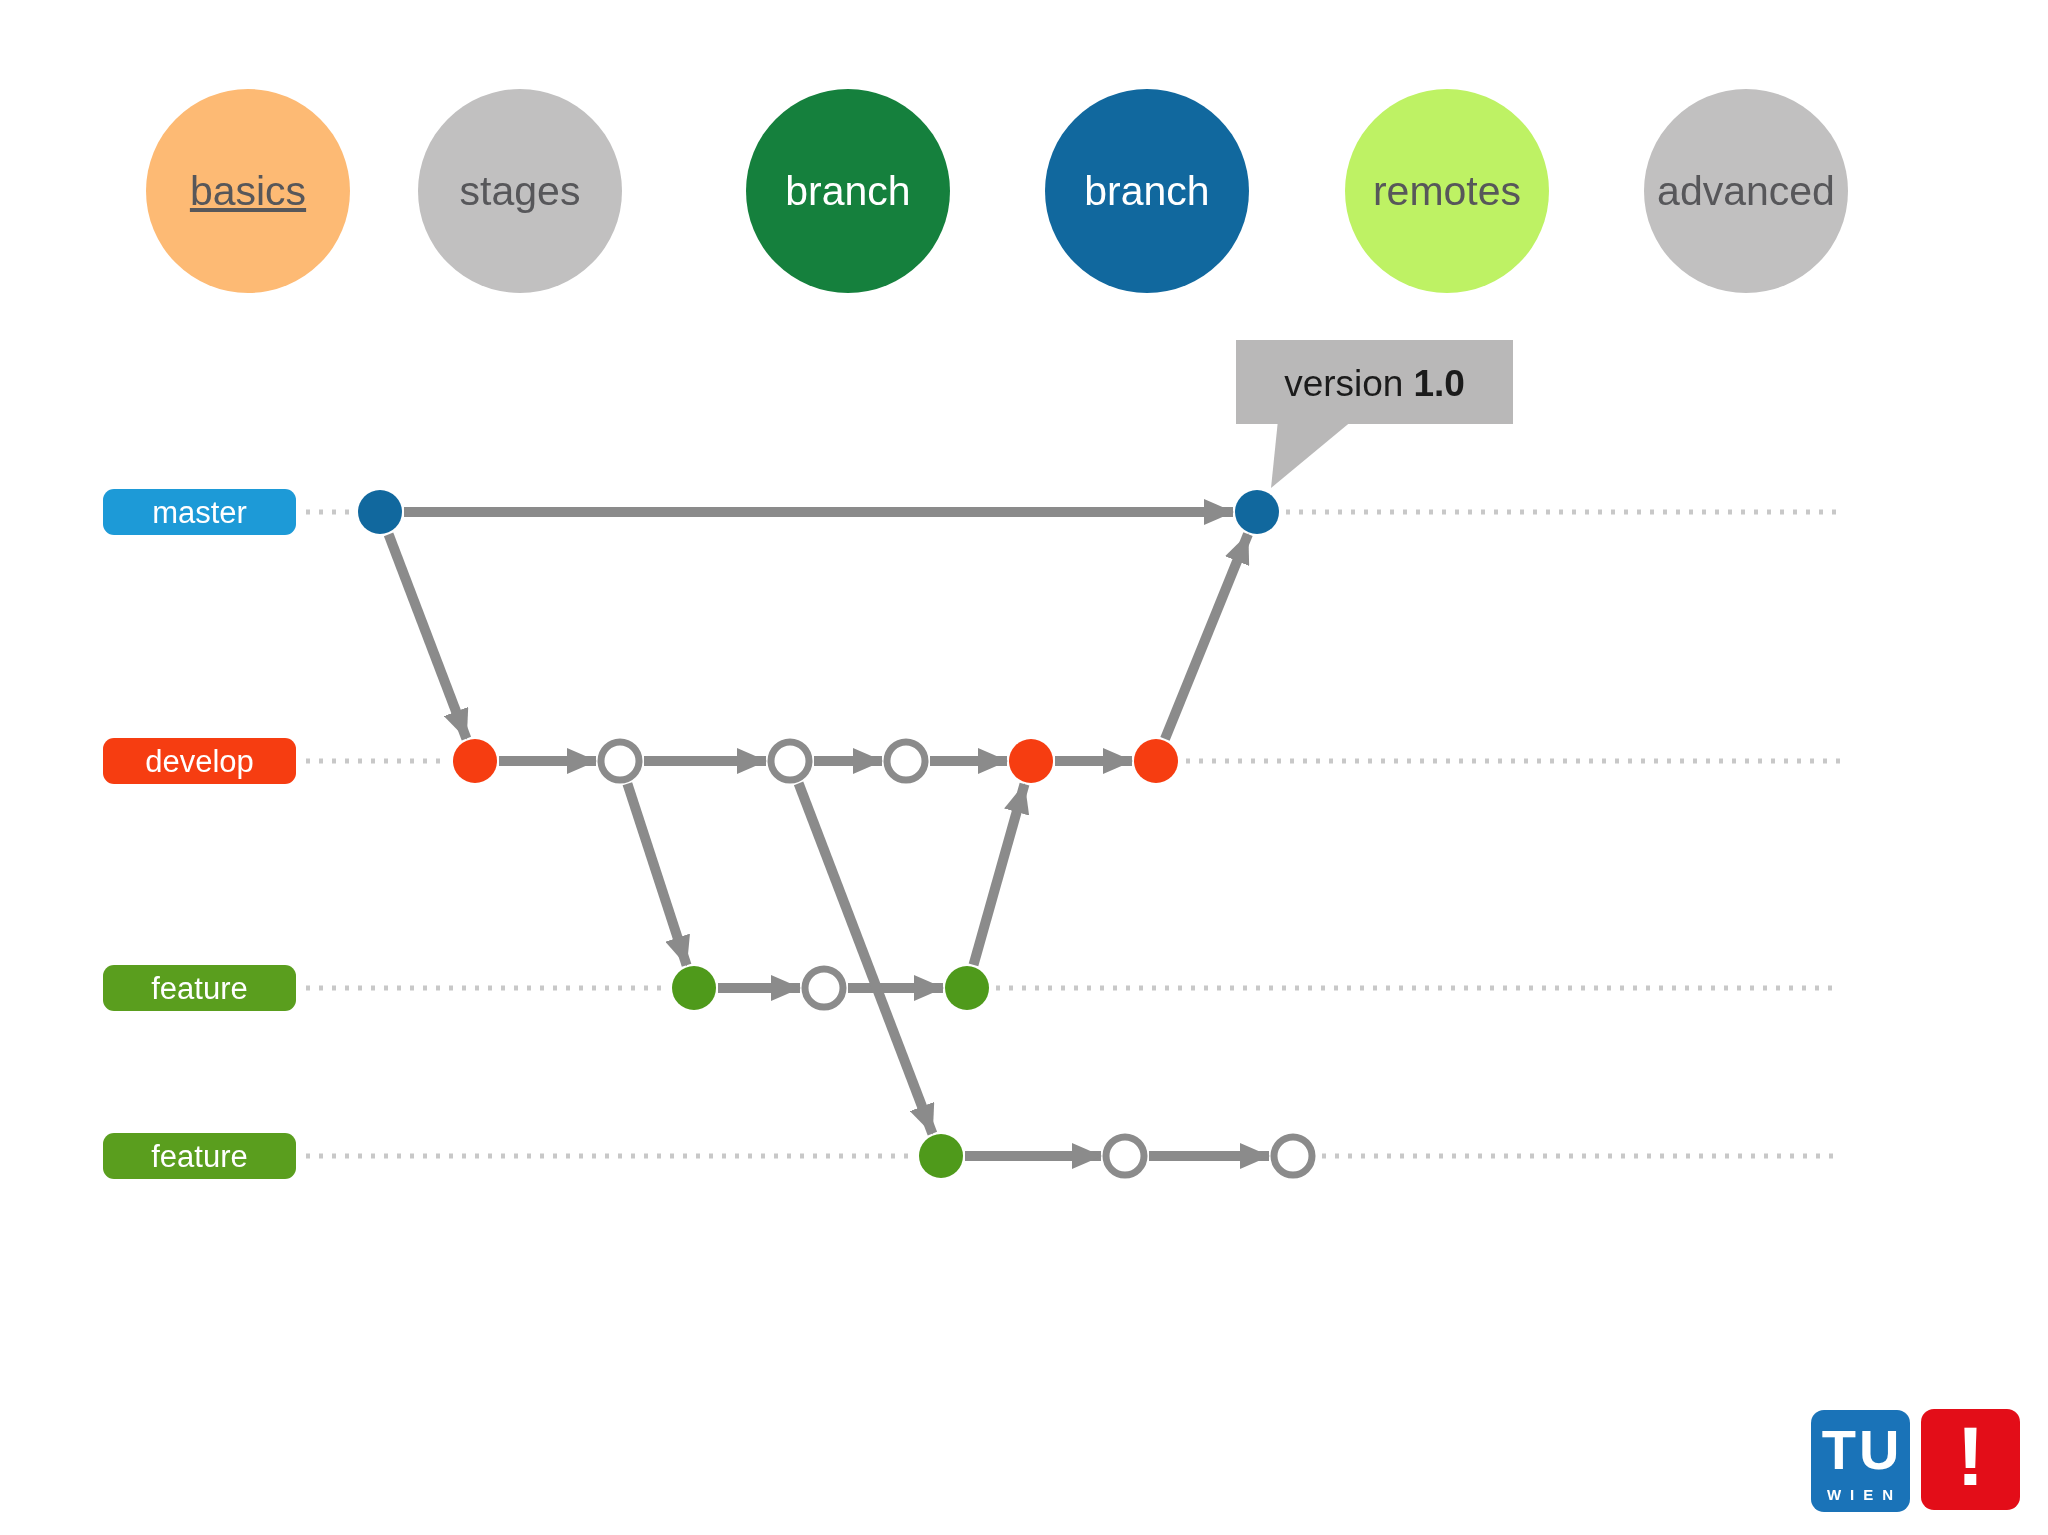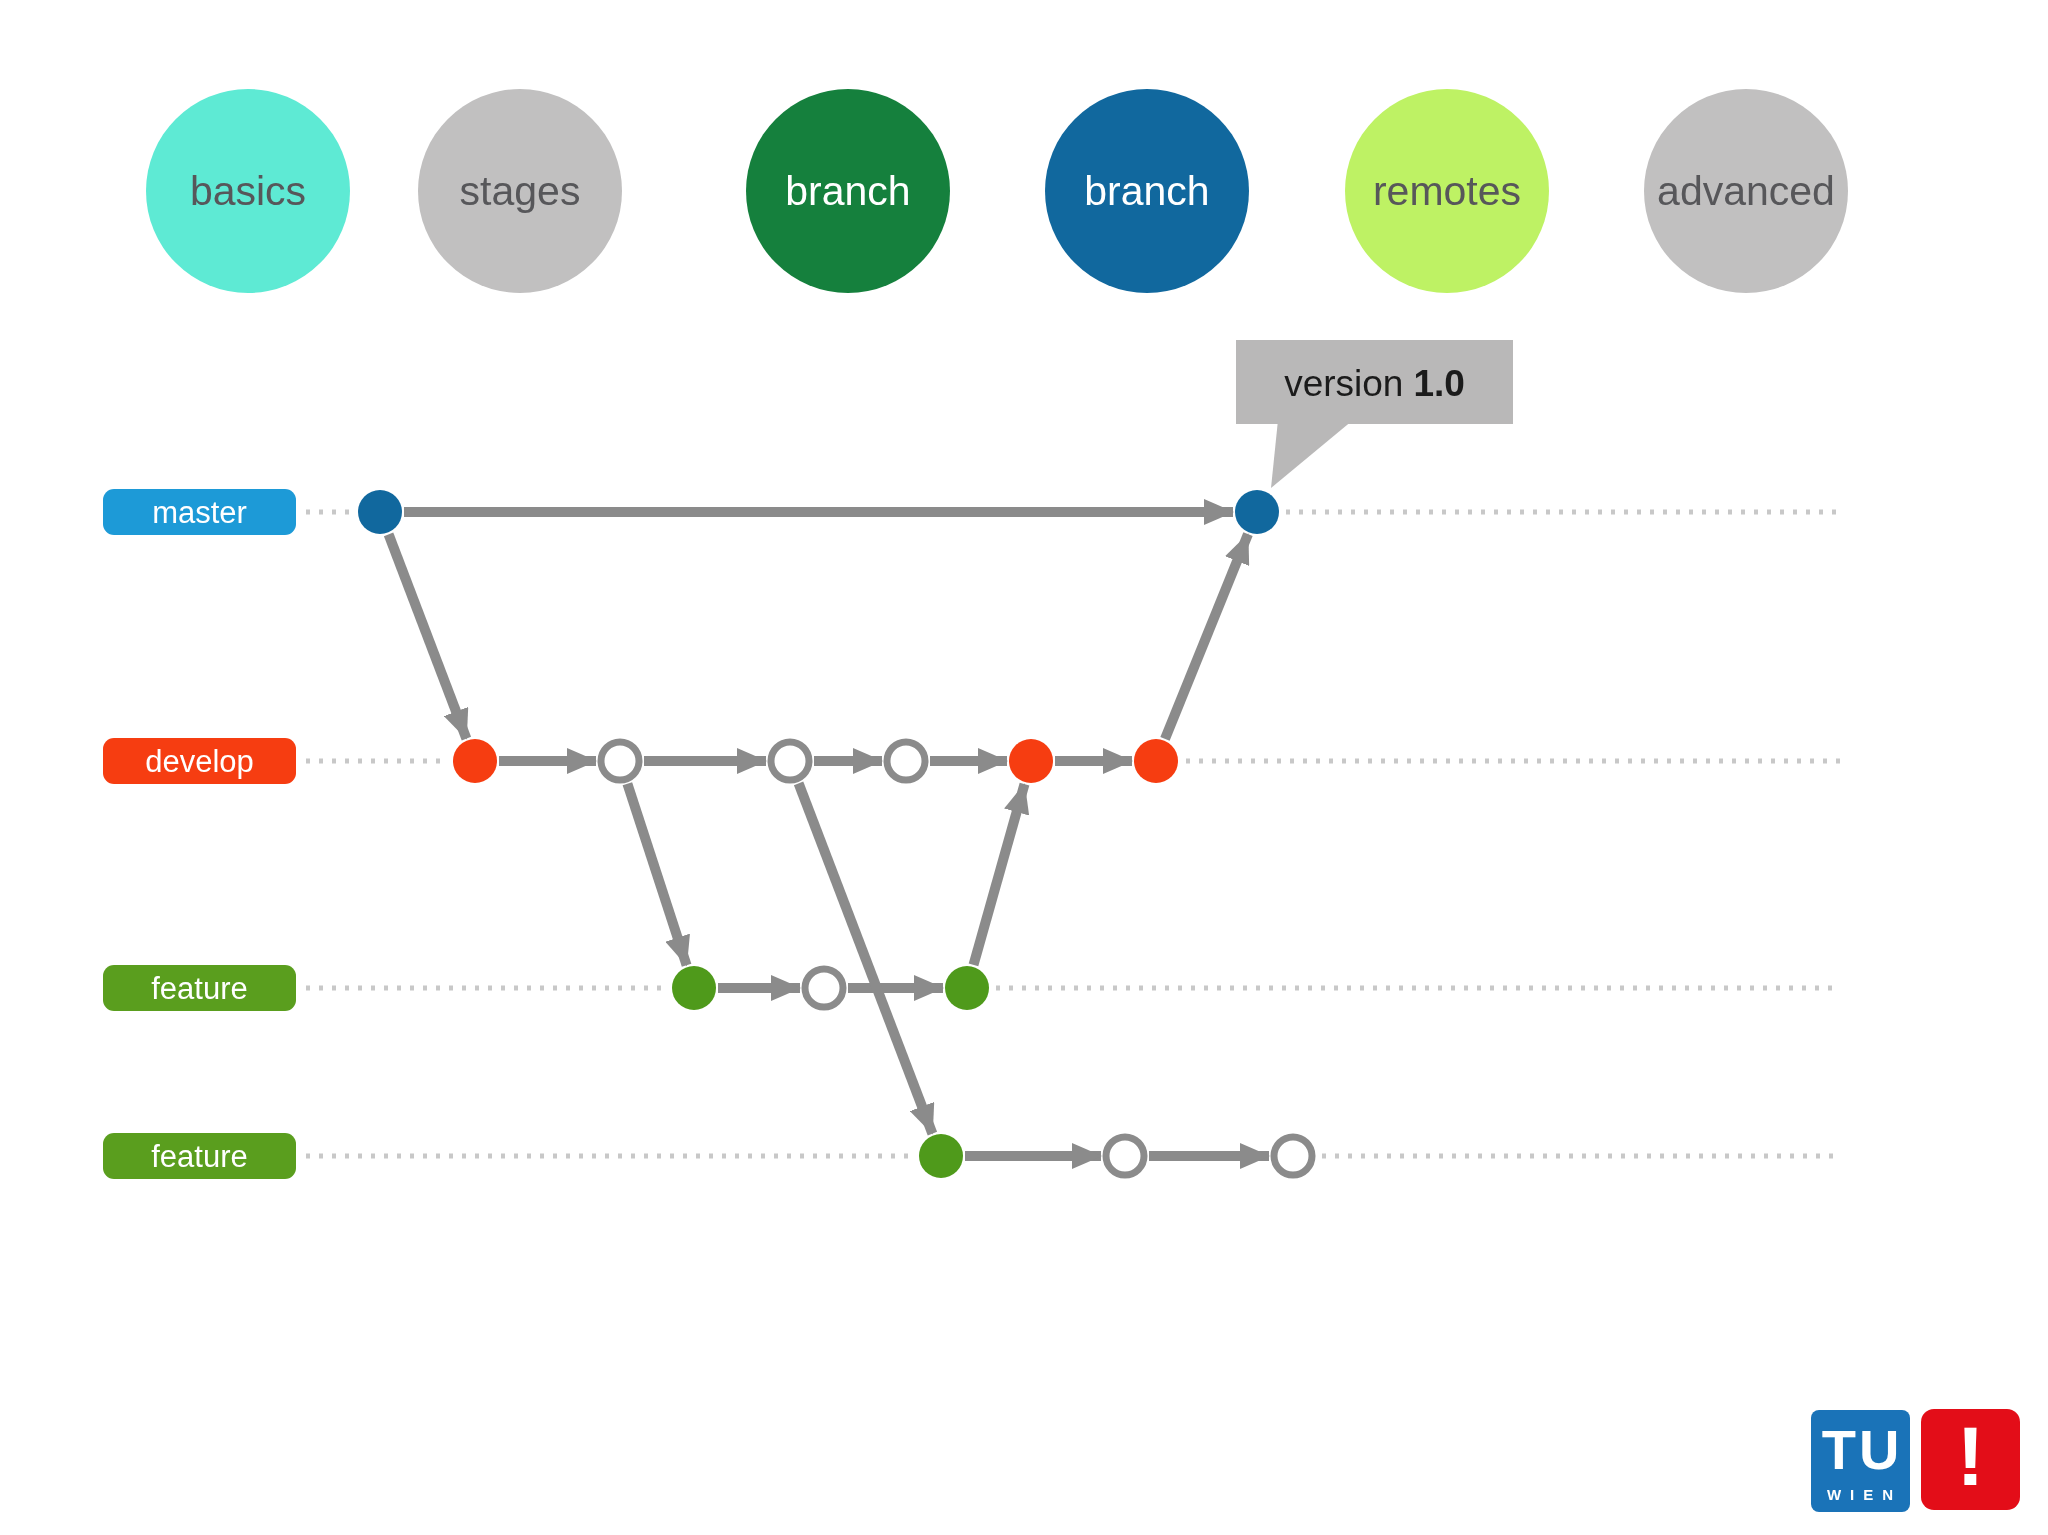--- a/index.html
+++ b/index.html
@@ -32,21 +32,21 @@
   .callout-text {
     font-family: "Liberation Sans", sans-serif;
     font-size: 37px;
     fill: #1b1b1b;
   }
   .callout-text .ver { font-weight: 700; }
   
   .logo-group { position: absolute; left: 1811px; top: 1409px; width: 212px; height: 104px; }
   .logo-tu {
     position: absolute; left: 0; top: 1px; width: 99px; height: 102px;
-    border-radius: 8px;
+    border-radius: 13px;
     display: flex; flex-direction: column; align-items: center; justify-content: center; text-align: center;
   }
   .tu-main {
     font-size: 56px; font-weight: 700; letter-spacing: 3px; line-height: 1;
     margin-top: 2px; margin-left: 3px;
   }
   .tu-sub {
     font-size: 15px; font-weight: 700; letter-spacing: 9px; line-height: 1;
     margin-top: 9px; margin-left: 8px;
   }
@@ -58,21 +58,21 @@
   .logo-alert span {
     font-size: 84px; font-weight: 700; line-height: 1; padding-bottom: 8px;
   }
 </style>
 </head>
 <body>
 
 <div class="slide">
 
   <div class="stage-nav" id="stage-nav">
-      <div class="stage-circle" style="left: 146px; top: 89px; background: #5eead4; color: rgb(87, 87, 90);">
+      <div class="stage-circle" style="left: 146px; top: 89px; background: #fdba74; color: rgb(87, 87, 90); text-decoration: underline;">
         <span>basics</span>
       </div>
       <div class="stage-circle" style="left: 418px; top: 89px; background: rgb(193, 192, 192); color: rgb(87, 87, 90);">
         <span>stages</span>
       </div>
       <div class="stage-circle" style="left: 746px; top: 89px; background: #15803d; color: rgb(255, 255, 255); text-align: right;">
         <span>branch</span>
       </div>
       <div class="stage-circle" style="left: 1045px; top: 89px; background: rgb(17, 104, 158); color: rgb(255, 255, 255);">
         <span>branch</span>

